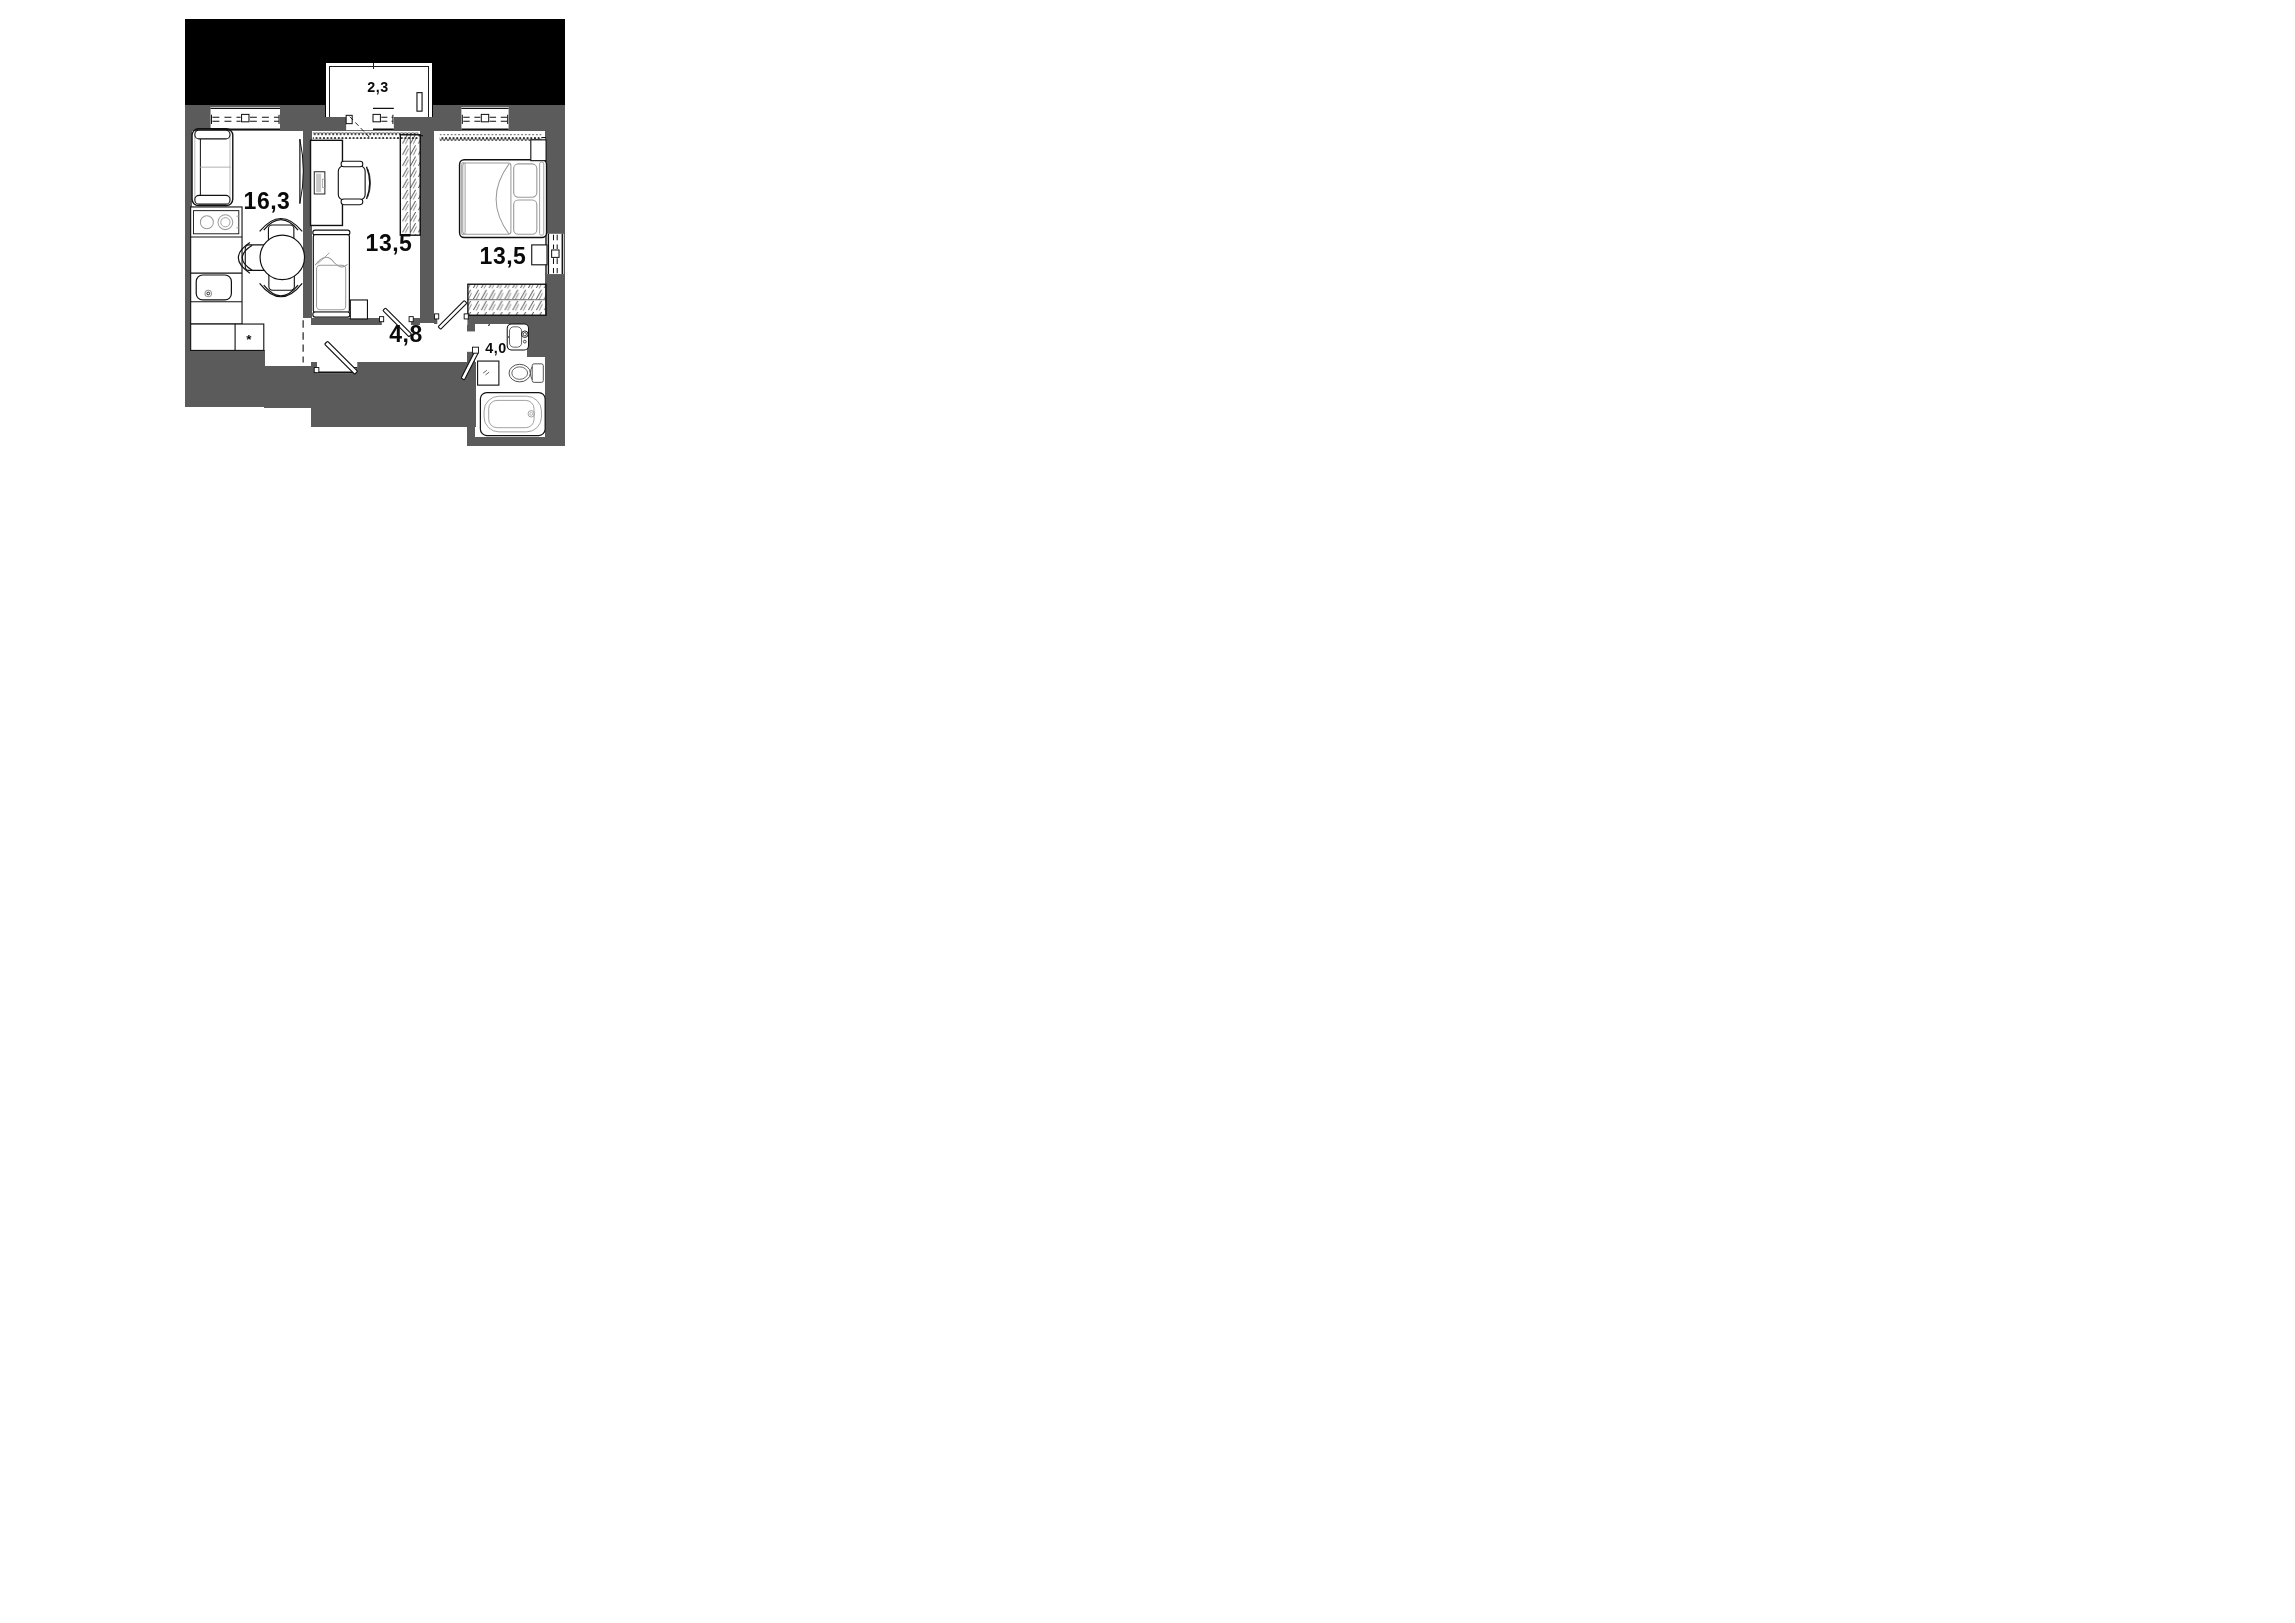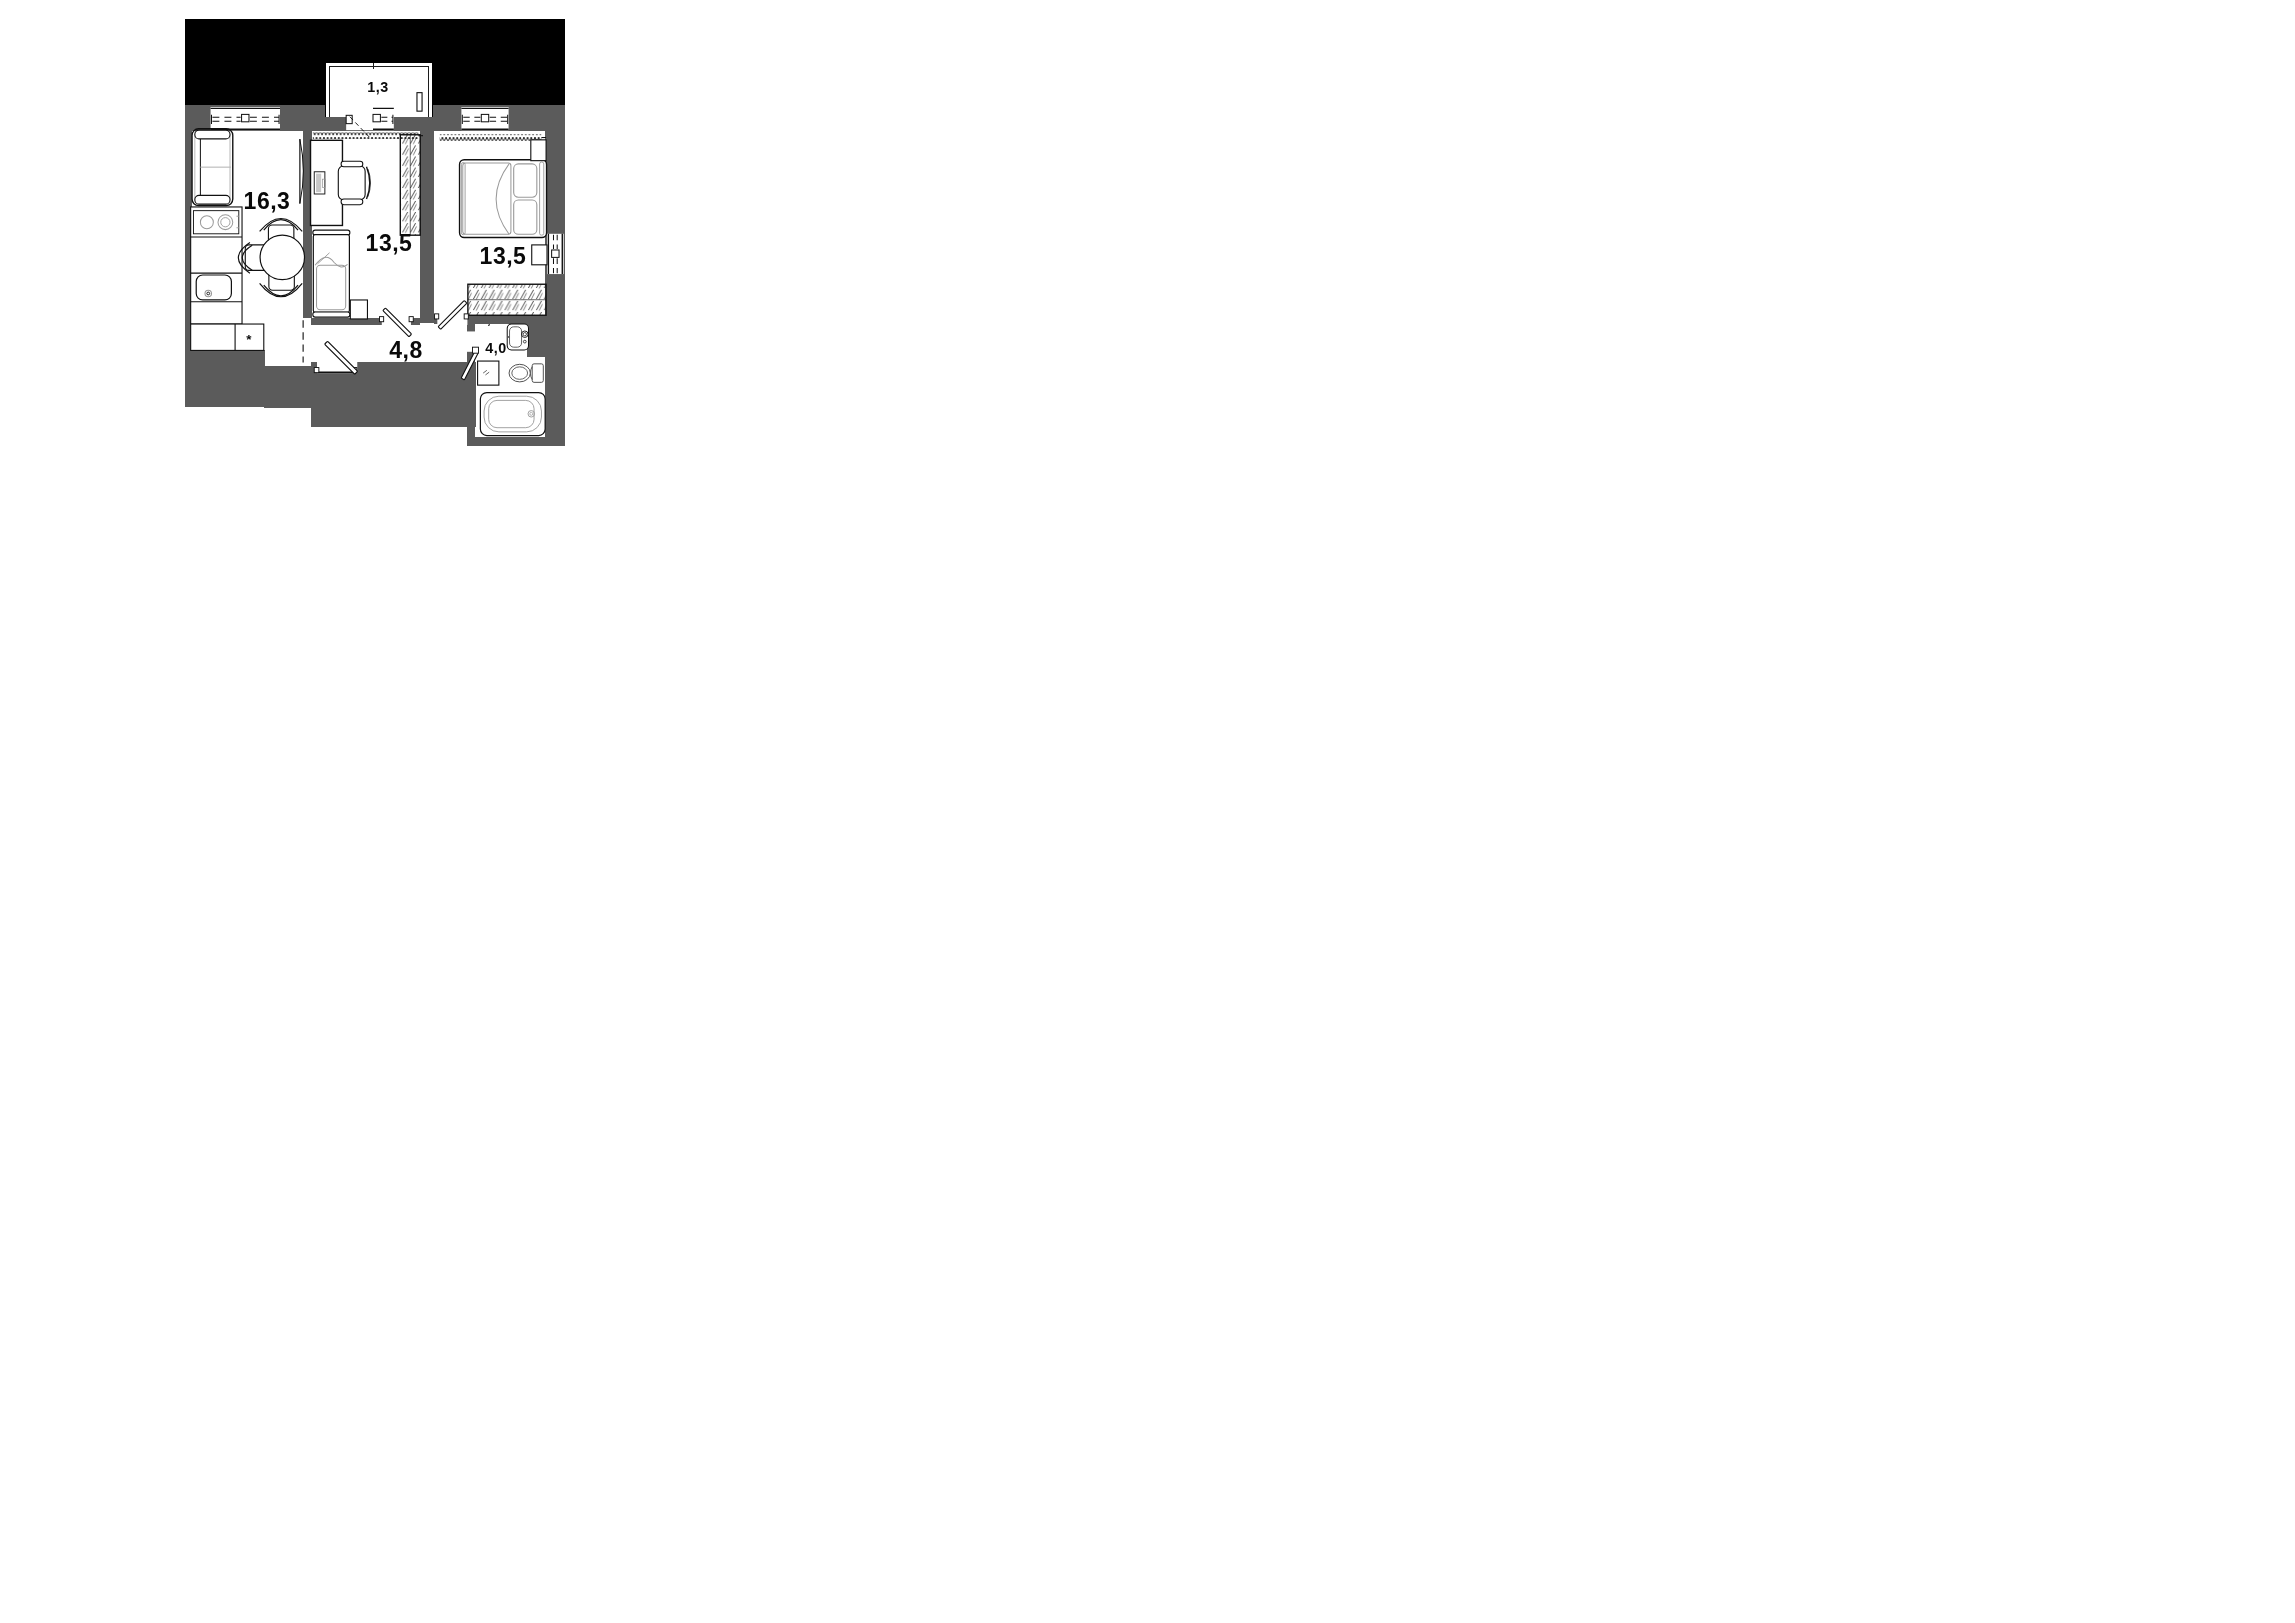--- a/index.html
+++ b/index.html
@@ -267,22 +267,22 @@
     </g>
     <g fill="none">
       <rect x="1038" y="848" width="140" height="93" rx="14" stroke="#111" stroke-width="2.6" fill="#fff"></rect>
       <rect x="1046" y="856" width="124" height="77" rx="32" stroke="#9a9a9a" stroke-width="2"></rect>
       <rect x="1056" y="865" width="98" height="59" rx="18" stroke="#9a9a9a" stroke-width="2"></rect>
       <circle cx="1148" cy="894" r="7" stroke="#9a9a9a" stroke-width="2"></circle>
       <circle cx="1148" cy="894" r="3.2" stroke="#9a9a9a" stroke-width="1.6"></circle>
     </g>
   </svg>
 
-  <div class="label lbl-md" style="left:378px;top:87px;">1,3</div>
+  <div class="label lbl-md" style="left:378px;top:87px;">2,3</div>
   <div class="label lbl-lg" style="left:267px;top:201px;">16,3</div>
   <div class="label lbl-lg" style="left:389px;top:243px;">13,5</div>
   <div class="label lbl-lg" style="left:503px;top:256px;">13,5</div>
-  <div class="label lbl-lg" style="left:406px;top:350px;">4,8</div>
+  <div class="label lbl-lg" style="left:406px;top:334px;">4,8</div>
   <div class="label lbl-md" style="left:496px;top:348px;">4,0</div>
   <div class="label lbl-sm" style="left:249px;top:339px;">*</div>
 
 </div>
 
 
 </body></html>

